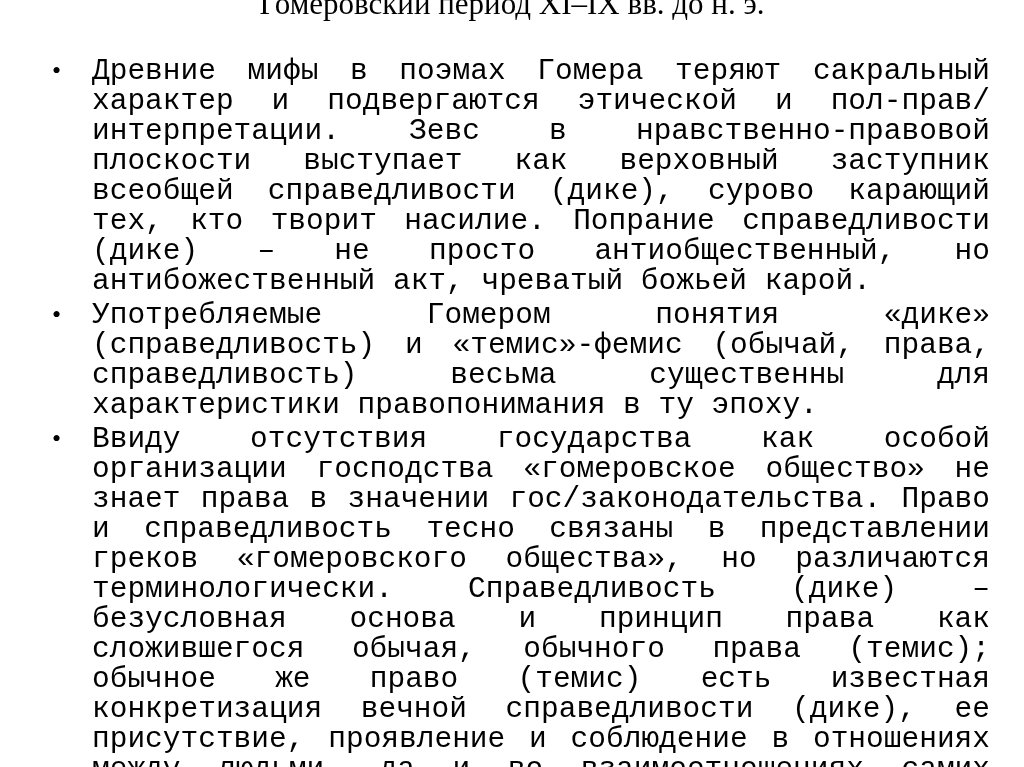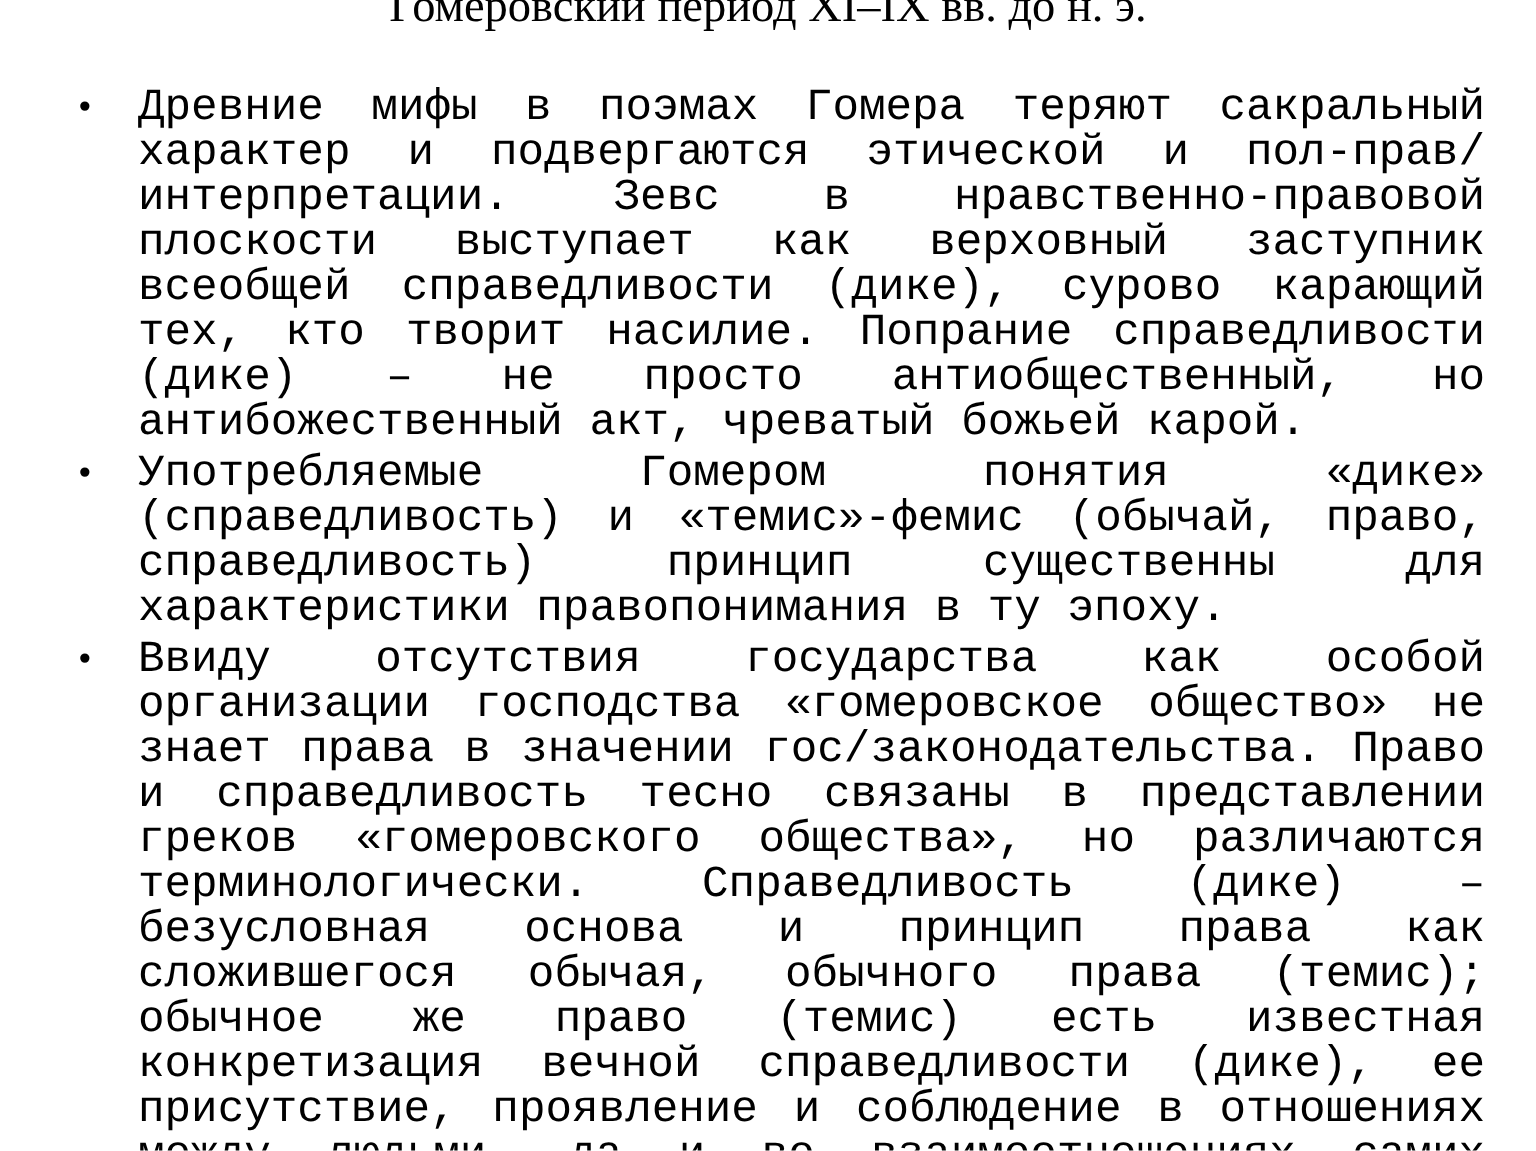--- a/index.html
+++ b/index.html
@@ -70,21 +70,21 @@
   <div class="slide-title">Гомеровский период XI–IX вв. до н. э.</div>
 
   <div class="content">
     <div class="bullet-item">
       <span class="bullet-glyph">•</span>
       <span class="bullet-text">Древние мифы в поэмах Гомера теряют сакральный характер и подвергаются этической и пол-прав/интерпретации. Зевс в нравственно-правовой плоскости выступает как верховный заступник всеобщей справедливости (дике), сурово карающий тех, кто творит насилие. Попрание справедливости (дике) – не просто антиобщественный, но антибожественный акт, чреватый божьей карой.</span>
     </div>
 
     <div class="bullet-item">
       <span class="bullet-glyph">•</span>
-      <span class="bullet-text">Употребляемые Гомером понятия «дике» (справедливость) и «темис»-фемис (обычай, право, справедливость) принцип существенны для характеристики правопонимания в ту эпоху.</span>
+      <span class="bullet-text">Употребляемые Гомером понятия «дике» (справедливость) и «темис»-фемис (обычай, права, справедливость) весьма существенны для характеристики правопонимания в ту эпоху.</span>
     </div>
 
     <div class="bullet-item">
       <span class="bullet-glyph">•</span>
       <span class="bullet-text"><span>Ввиду отсутствия государства как особой организации господства «гомеровское общество» не знает права в значении гос/законодательства. Право и справедливость тесно связаны в представлении греков «гомеровского общества», но различаются терминологически. Справедливость (дике) – безусловная основа и принцип права как сложившегося обычая, обычного права (темис); обычное же право (темис) есть известная конкретизация вечной справедливости (дике), ее присутствие, проявление и соблюдение в отношениях между людьми, да и во взаимоотношениях самих богов. К слову </span><span class="italic">темис</span><span> восходит и имя богини правосудия – </span><span class="italic">Фемиды</span><span>.</span></span>
     </div>
   </div>
 </div>
 
 </body></html>

